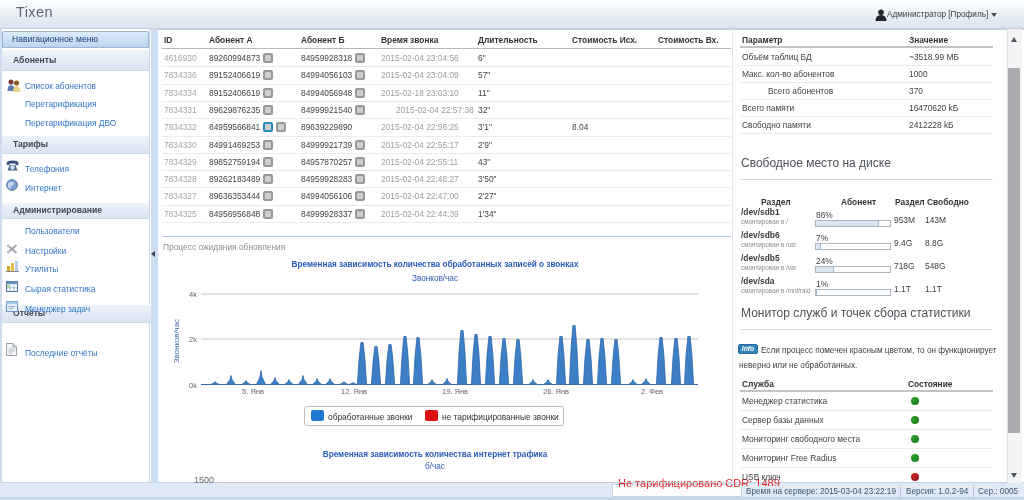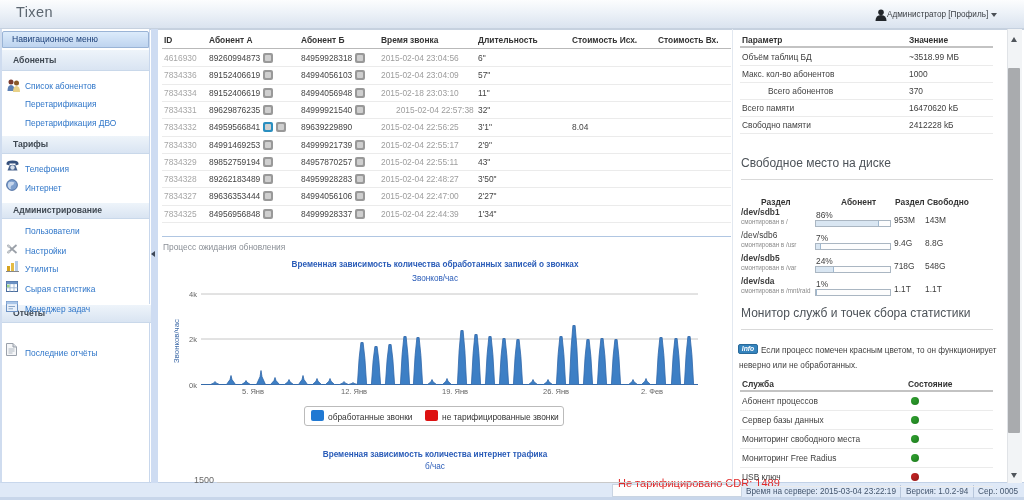--- a/index.html
+++ b/index.html
@@ -215,21 +215,21 @@
 <div class="a th" style="left:841px;top:197px">Абонент</div>
 <div class="a th" style="left:895px;top:197px">Раздел</div>
 <div class="a th" style="left:927px;top:197px">Свободно</div>
 <div class="a" style="left:741px;top:207px;font-weight:bold;color:#3c3c3c">/dev/sdb1</div>
 <div class="a" style="left:741px;top:218px;font-size:6.3px;color:#8a8a8a">смонтирован в /</div>
 <div class="a" style="left:816px;top:210px">86%</div>
 <div class="a" style="left:815px;top:220px;width:76px;height:7px;border:1px solid #aab6c2;background:#fdfdfd"></div>
 <div class="a" style="left:816px;top:221px;width:63px;height:5px;background:#d9e6f2;border-right:1.5px solid #9fb8cf"></div>
 <div class="a" style="left:894px;top:215px">953M</div>
 <div class="a" style="left:925px;top:215px">143M</div>
-<div class="a" style="left:741px;top:230px;font-weight:normal;color:#3c3c3c">/dev/sdb6</div>
+<div class="a" style="left:741px;top:230px;font-weight:bold;color:#3c3c3c">/dev/sdb6</div>
 <div class="a" style="left:741px;top:241px;font-size:6.3px;color:#8a8a8a">смонтирован в /usr</div>
 <div class="a" style="left:816px;top:233px">7%</div>
 <div class="a" style="left:815px;top:243px;width:76px;height:7px;border:1px solid #aab6c2;background:#fdfdfd"></div>
 <div class="a" style="left:816px;top:244px;width:5px;height:5px;background:#d9e6f2;border-right:1.5px solid #9fb8cf"></div>
 <div class="a" style="left:894px;top:238px">9.4G</div>
 <div class="a" style="left:925px;top:238px">8.8G</div>
 <div class="a" style="left:741px;top:253px;font-weight:bold;color:#3c3c3c">/dev/sdb5</div>
 <div class="a" style="left:741px;top:264px;font-size:6.3px;color:#8a8a8a">смонтирован в /var</div>
 <div class="a" style="left:816px;top:256px">24%</div>
 <div class="a" style="left:815px;top:266px;width:76px;height:7px;border:1px solid #aab6c2;background:#fdfdfd"></div>
@@ -244,21 +244,21 @@
 <div class="a" style="left:894px;top:284px">1.1T</div>
 <div class="a" style="left:925px;top:284px">1.1T</div>
 <div class="a" style="left:741px;top:306px;font-size:12px;color:#4c5258">Монитор служб и точек сбора статистики</div>
 <div class="a" style="left:741px;top:329px;width:252px;height:1px;background:#d9d9d9"></div>
 <div class="a" style="left:738px;top:344px;width:20px;height:10px;background:#3483bd;border:1px solid #2a6a9a;border-radius:2px;color:#fff;font-size:6.8px;font-weight:bold;font-style:italic;text-align:center;line-height:8.5px">Info</div>
 <div class="a" style="left:761px;top:346px;font-size:8.2px">Если процесс помечен красным цветом, то он функционирует</div>
 <div class="a" style="left:739px;top:361px;font-size:8.2px">неверно или не обработанных.</div>
 <div class="a th" style="left:742px;top:379px">Служба</div>
 <div class="a th" style="left:908px;top:379px">Состояние</div>
 <div class="a" style="left:740px;top:390px;width:253px;height:2px;background:#c3c3c3"></div>
-<div class="a" style="left:742px;top:396px">Абонент процессов</div>
+<div class="a" style="left:742px;top:396px">Менеджер статистика</div>
 <div class="a" style="left:911px;top:397px;width:8px;height:8px;border-radius:50%;background:radial-gradient(circle at 35% 30%,#2f9e2f,#1d7a1d)"></div>
 <div class="a" style="left:740px;top:410px;width:253px;height:1px;background:#ebebeb"></div>
 <div class="a" style="left:742px;top:415px">Сервер базы данных</div>
 <div class="a" style="left:911px;top:416px;width:8px;height:8px;border-radius:50%;background:radial-gradient(circle at 35% 30%,#2f9e2f,#1d7a1d)"></div>
 <div class="a" style="left:740px;top:429px;width:253px;height:1px;background:#ebebeb"></div>
 <div class="a" style="left:742px;top:434px">Мониторинг свободного места</div>
 <div class="a" style="left:911px;top:435px;width:8px;height:8px;border-radius:50%;background:radial-gradient(circle at 35% 30%,#2f9e2f,#1d7a1d)"></div>
 <div class="a" style="left:740px;top:448px;width:253px;height:1px;background:#ebebeb"></div>
 <div class="a" style="left:742px;top:453px">Мониторинг Free Radius</div>
 <div class="a" style="left:911px;top:454px;width:8px;height:8px;border-radius:50%;background:radial-gradient(circle at 35% 30%,#2f9e2f,#1d7a1d)"></div>

